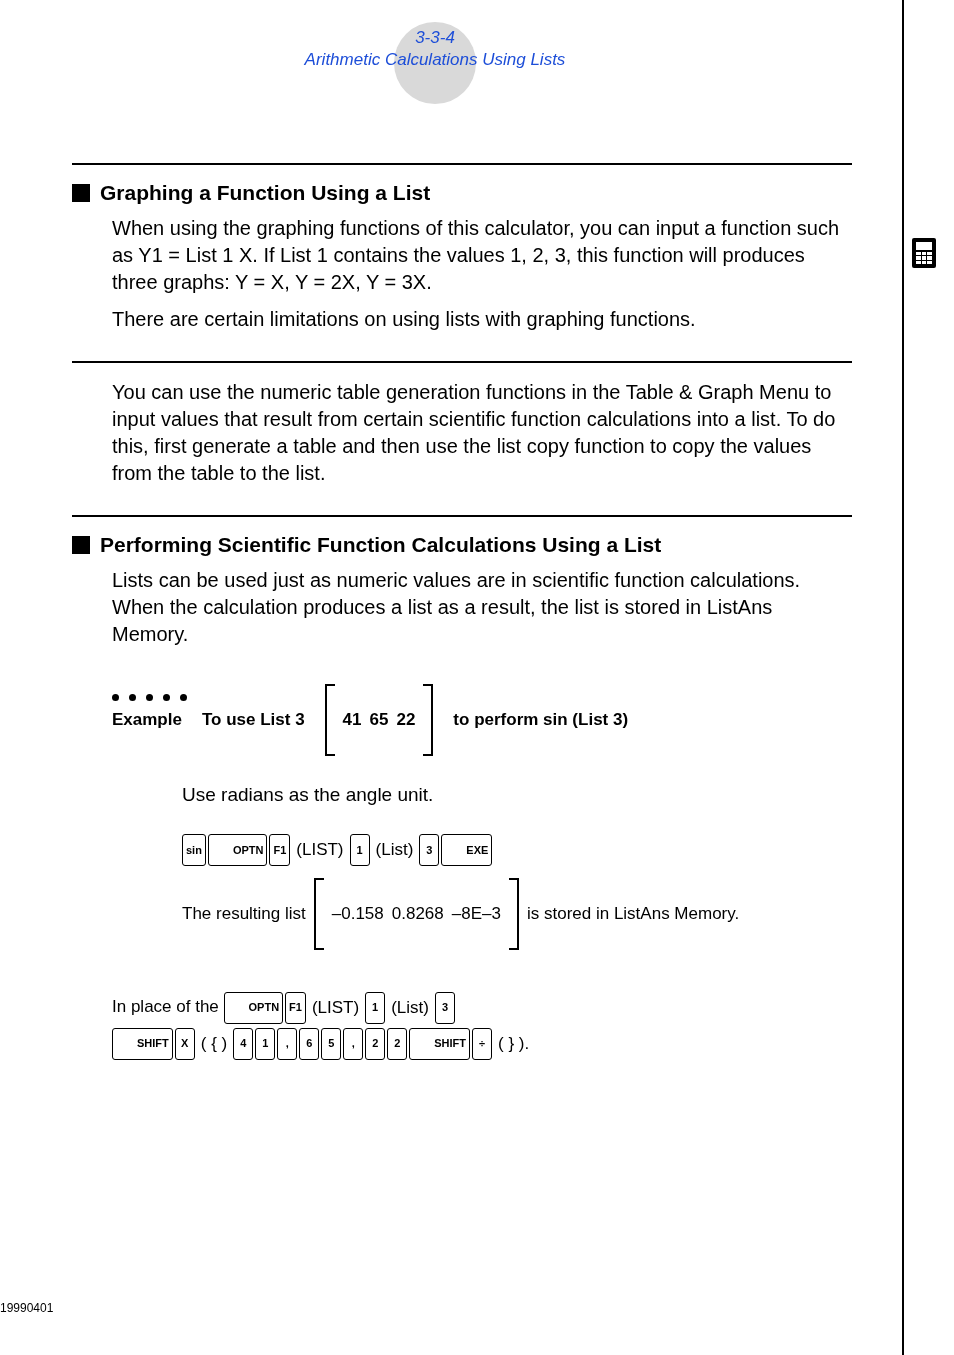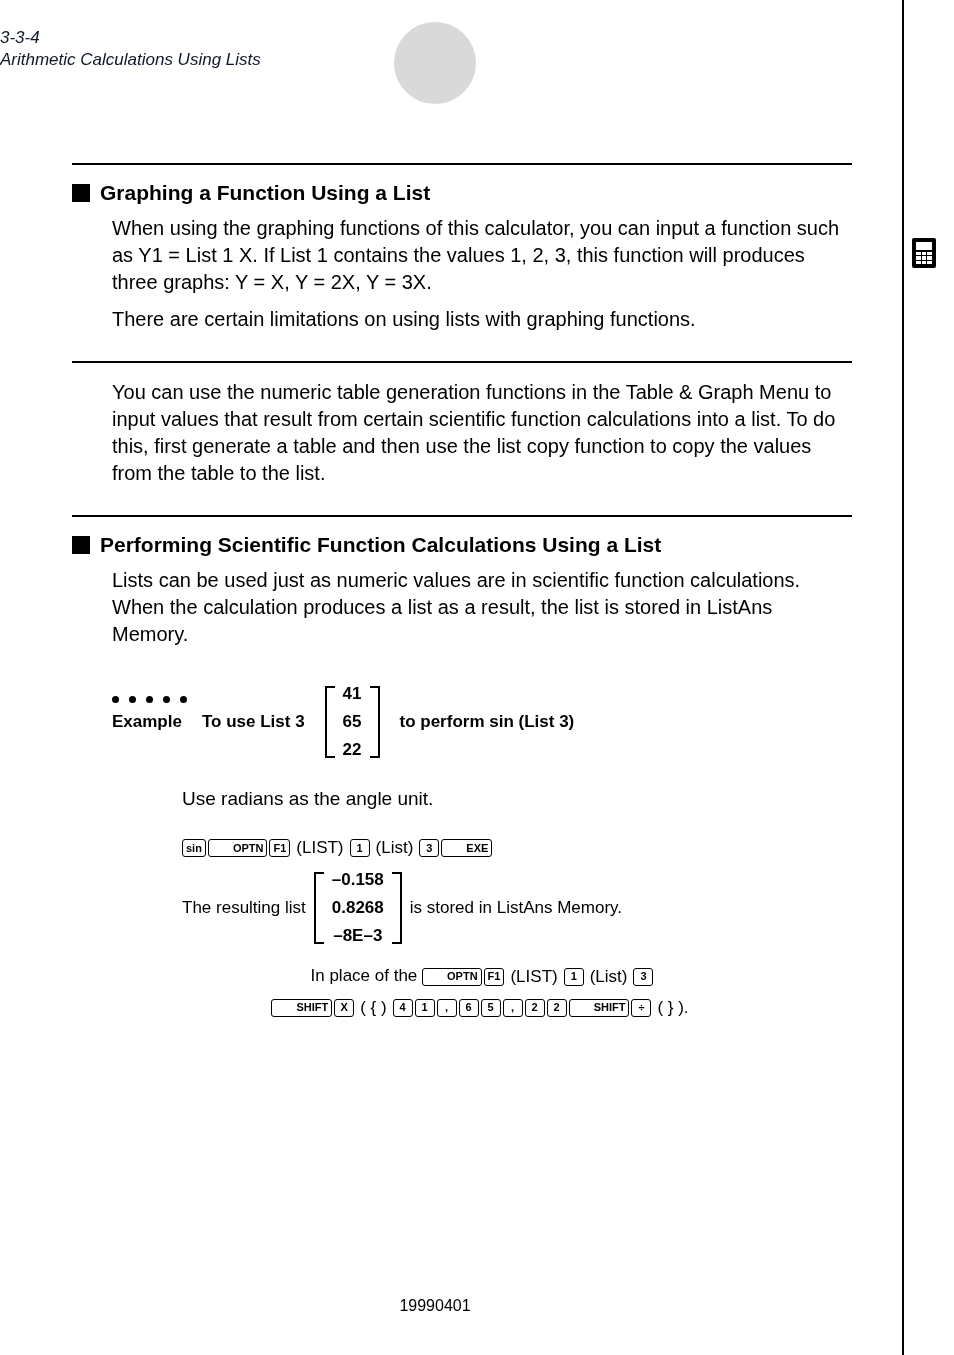--- a/index.html
+++ b/index.html
@@ -69,24 +69,24 @@
     width: 82px;
     height: 82px;
     line-height: 1;
     position: relative;
   }
   .header-lines {
     position: absolute;
     top: 28px;
     left: 0;
     width: 870px;
-    text-align: left;
+    text-align: center;
     font-style: italic;
     font-size: 17px;
-    color: #0f172a;
+    color: #1d4ed8;
   }
   .header-lines .pnum {
     display: block;
     margin-bottom: 2px;
   }
   .content {
     position: absolute;
     top: 135px;
     left: 72px;
     width: 780px;
@@ -141,21 +141,20 @@
     background: #000;
     border-radius: 50%;
     display: inline-block;
   }
   .matrix {
     display: inline-flex;
     align-items: center;
   }
   .matrix .col {
     display: flex;
-    flex-direction: column;
     align-items: flex-end;
     gap: 8px;
     padding: 0 6px;
     font-size: 17px;
   }
   .bracket-left, .bracket-right {
     display: inline-block;
     width: 10px;
     height: 72px;
     position: relative;
@@ -188,21 +187,21 @@
     align-items: center;
     flex-wrap: wrap;
     gap: 2px;
   }
   .key {
     display: inline-flex;
     align-items: center;
     justify-content: center;
     border: 1.5px solid #000;
     border-radius: 3px;
-    height: 18px;
+    height: 32px;
     min-width: 20px;
     padding: 0 3px;
     font-size: 11px;
     font-weight: bold;
     font-family: Arial, sans-serif;
     background: #fff;
     box-sizing: border-box;
   }
   .key.wide { min-width: 32px; padding-left: 24px; }
   .keytxt {
@@ -211,38 +210,37 @@
   .result-row {
     margin-left: 110px;
     margin-top: 12px;
     display: flex;
     align-items: center;
     gap: 8px;
     font-size: 17px;
   }
   .alt-para {
     margin-left: 40px;
-    margin-top: 16px;
+    margin-top: 42px;
     font-size: 17px;
     line-height: 1.6;
-    text-align: center;
   }
   .inline-key-flow {
     display: inline-flex;
     align-items: center;
     gap: 2px;
     vertical-align: middle;
   }
   .footer-num {
     position: absolute;
     bottom: 40px;
     left: 0;
     width: 870px;
-    text-align: center;
-    font-size: 16px;
+    text-align: left;
+    font-size: 12px;
     color: #000;
   }
 </style>
 </head>
 <body>
 
 <div class="page">
   <div class="right-rule"></div>
 
   <div class="calc-icon">
@@ -321,21 +319,21 @@
       <span class="key">1</span>
       <span class="keytxt">(List)</span>
       <span class="key">3</span>
       <span class="key wide">EXE</span>
     </div>
 
     <div class="result-row">
       <span>The resulting list</span>
       <div class="matrix">
         <span class="bracket-left"></span>
-        <div class="col" style="font-weight:bold;align-items:center;">
+        <div class="col" style="font-weight:normal;align-items:center;">
           <span>–0.158</span>
           <span>0.8268</span>
           <span>–8E–3</span>
         </div>
         <span class="bracket-right"></span>
       </div>
       <span> is stored in ListAns Memory.</span>
     </div>
 
     <div class="alt-para">

